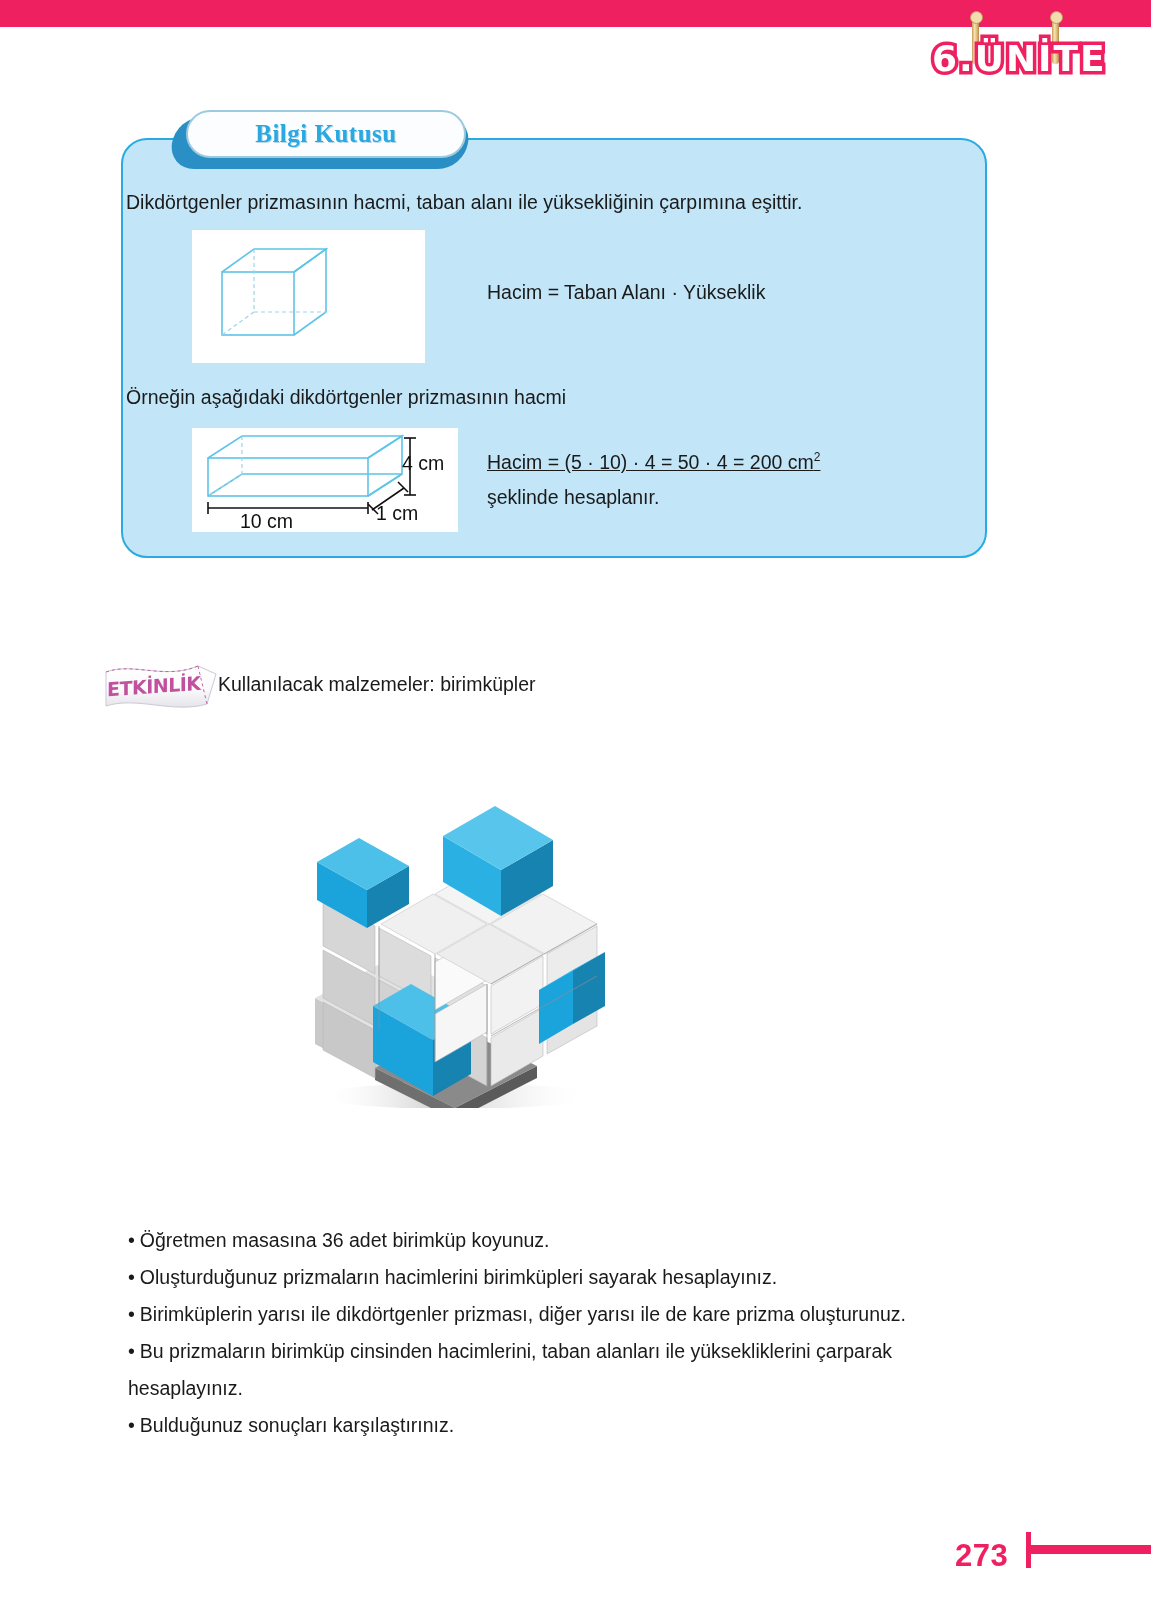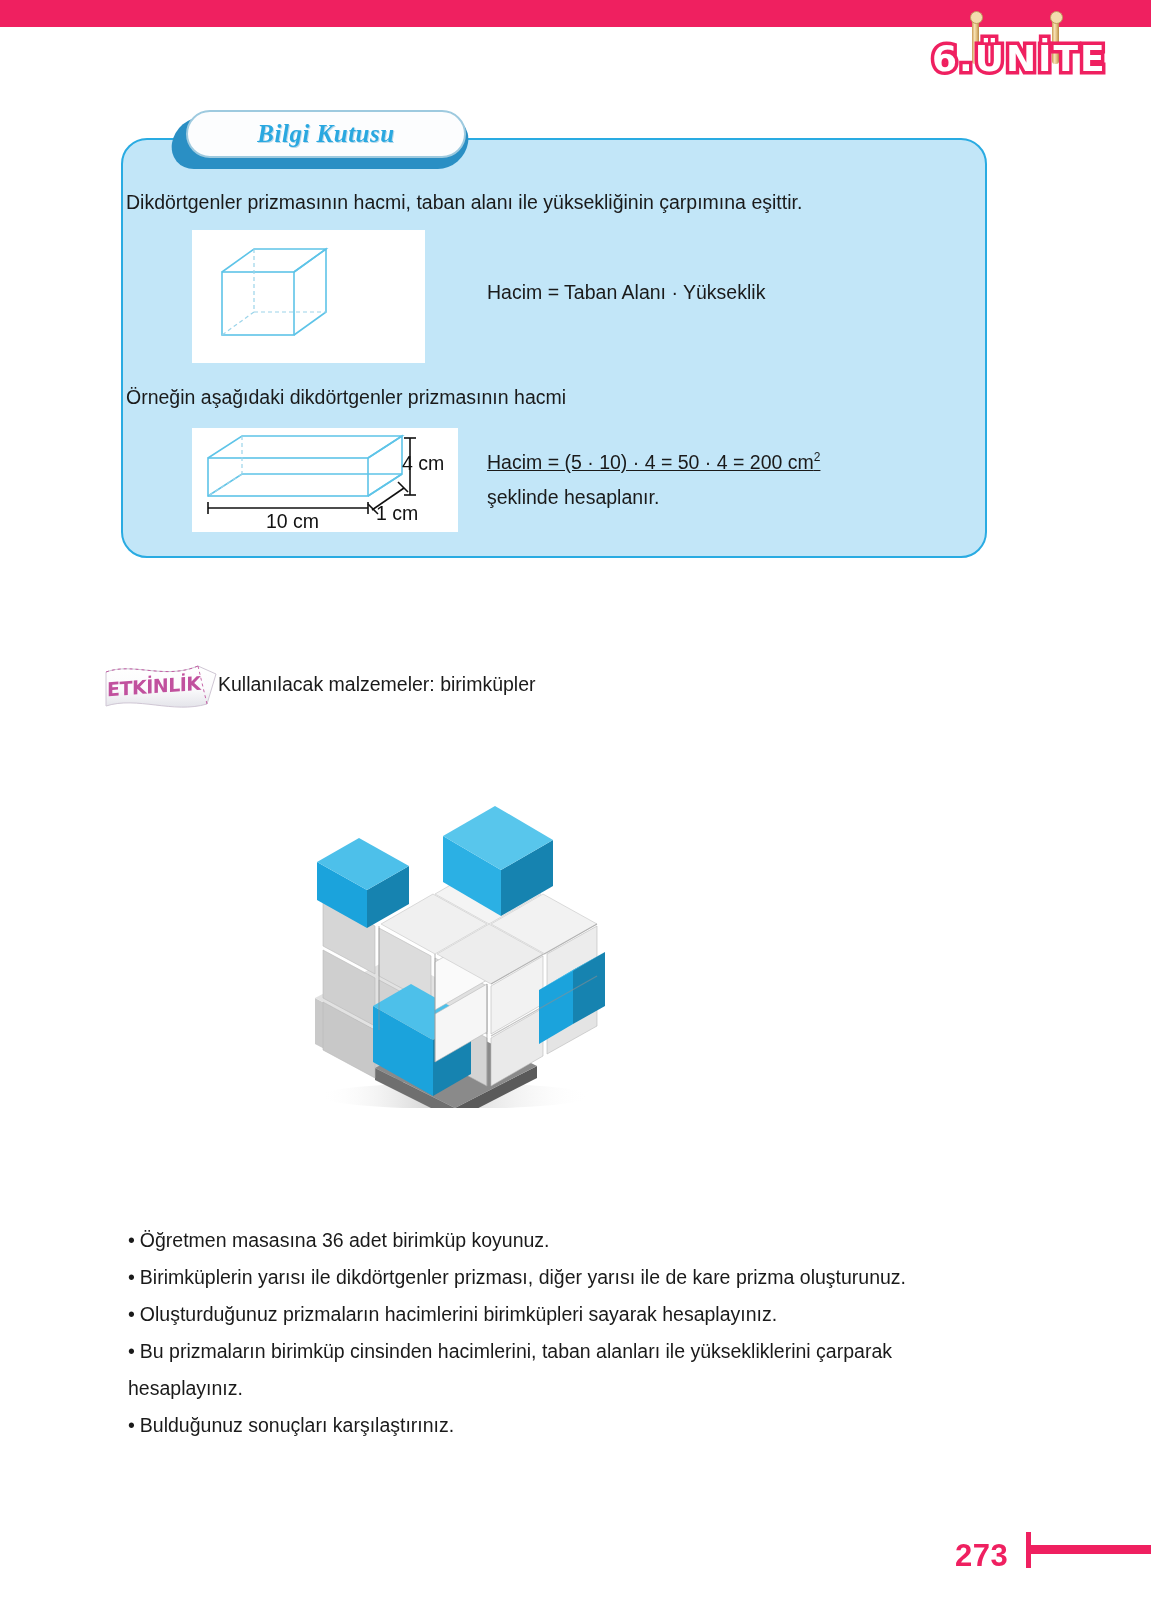--- a/index.html
+++ b/index.html
@@ -102,21 +102,20 @@
     align-items: center;
     justify-content: center;
   }
   .info-tab-title {
     font-family: "Liberation Serif", serif;
     font-weight: bold;
     font-size: 25px;
     color: #2aa8e0;
     letter-spacing: 0.5px;
     text-shadow: 1px 1px 0 #b9d9ea;
-    font-style: italic;
   }
 
   .ib-line {
     position: absolute;
     color: #1a1a1a;
     font-size: 19.5px;
     white-space: nowrap;
   }
   .ib-line.l1 { left: 126px; top: 191px; }
   .ib-line.l2 { left: 126px; top: 386px; }
@@ -281,21 +280,21 @@
       <path d="M16 74 L16 86"></path>
       <path d="M176 74 L176 86"></path>
       <path d="M180 82 L212 60"></path>
       <path d="M176 76 L186 86"></path>
       <path d="M206 54 L216 64"></path>
     </g>
   </svg>
 </div>
 <div style="position:absolute;left:402px;top:452px;font-size:19.5px;color:#111;">4 cm</div>
 <div style="position:absolute;left:376px;top:502px;font-size:19.5px;color:#111;">1 cm</div>
-<div style="position:absolute;left:266px;top:510px;font-size:19.5px;color:#111;">10 cm</div>
+<div style="position:absolute;left:240px;top:510px;font-size:19.5px;color:#111;">10 cm</div>
 
 <div class="ib-formula2">
   <span>Hacim = (5 · 10) · 4 = 50 · 4 = 200 cm</span><span class="sup">2</span>
 </div>
 <div class="ib-formula3">şeklinde hesaplanır.</div>
 
 <div class="etkinlik">
   <svg width="116" height="46" viewBox="0 0 116 46">
     <defs>
       <linearGradient id="ribg" x1="0" y1="0" x2="0" y2="1">
@@ -398,24 +397,24 @@
       <path d="M216,288 L322,228"></path>
     </g>
   </svg>
 </div>
 
 <div class="bullets">
   <div class="bullet-row">
     <span class="dot">•</span><span>Öğretmen masasına 36 adet birimküp koyunuz.</span>
   </div>
   <div class="bullet-row">
-    <span class="dot">•</span><span>Birimküplerin yarısı ile dikdörtgenler prizması, diğer yarısı ile de kare prizma oluşturunuz.</span>
+    <span class="dot">•</span><span>Oluşturduğunuz prizmaların hacimlerini birimküpleri sayarak hesaplayınız.</span>
   </div>
   <div class="bullet-row">
-    <span class="dot">•</span><span>Oluşturduğunuz prizmaların hacimlerini birimküpleri sayarak hesaplayınız.</span>
+    <span class="dot">•</span><span>Birimküplerin yarısı ile dikdörtgenler prizması, diğer yarısı ile de kare prizma oluşturunuz.</span>
   </div>
   <div class="bullet-row">
     <span class="dot">•</span><span>Bu prizmaların birimküp cinsinden hacimlerini, taban alanları ile yüksekliklerini çarparak</span>
   </div>
   <div class="bullet-cont">hesaplayınız.</div>
   <div class="bullet-row">
     <span class="dot">•</span><span>Bulduğunuz sonuçları karşılaştırınız.</span>
   </div>
 </div>
 

